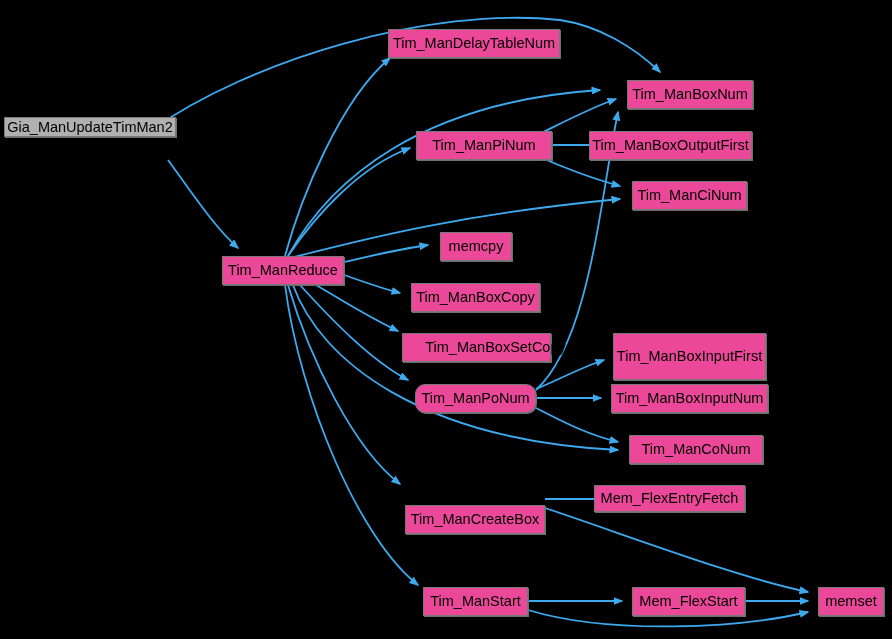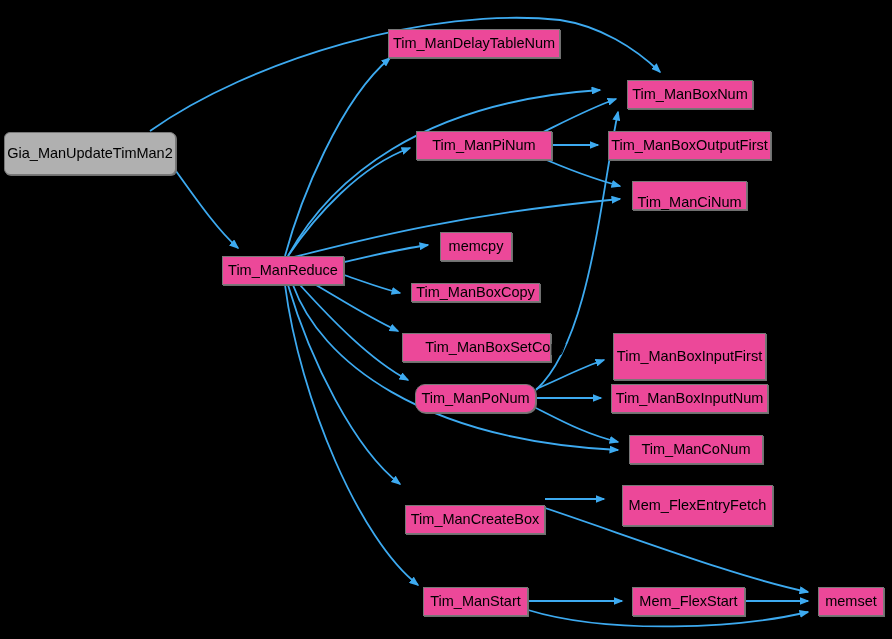--- a/index.html
+++ b/index.html
@@ -60,66 +60,66 @@
         <path d="M 536,398 L 601,398" fill="none" stroke="#3daaf0" stroke-width="1.8" marker-end="url(#arrow)"></path>
         <path d="M 536,408 C 560,420 585,434 618,442" fill="none" stroke="#3daaf0" stroke-width="1.8" marker-end="url(#arrow)"></path>
         <path d="M 545,499 L 604,499" fill="none" stroke="#3daaf0" stroke-width="1.8" marker-end="url(#arrow)"></path>
         <path d="M 545,508 C 640,540 740,578 808,592" fill="none" stroke="#3daaf0" stroke-width="1.8" marker-end="url(#arrow)"></path>
         <path d="M 528,601 L 622,601" fill="none" stroke="#3daaf0" stroke-width="1.8" marker-end="url(#arrow)"></path>
         <path d="M 528,610 C 610,635 740,628 808,612" fill="none" stroke="#3daaf0" stroke-width="1.8" marker-end="url(#arrow)"></path>
         <path d="M 745,601 L 808,601" fill="none" stroke="#3daaf0" stroke-width="1.8" marker-end="url(#arrow)"></path>
       </g>
   </svg>
   <div id="node-group">
-      <div class="node gray" style="left: 4px; top: 132px; width: 172px; height: 43px; border-radius: 6px;">
+      <div class="node gray" style="left: 4px; top: 117px; width: 172px; height: 20px;">
         <span>Gia_ManUpdateTimMan2</span>
       </div>
       <div class="node" style="left: 388px; top: 29px; width: 172px; height: 29px;">
         <span>Tim_ManDelayTableNum</span>
       </div>
       <div class="node" style="left: 627px; top: 80px; width: 126px; height: 29px;">
         <span>Tim_ManBoxNum</span>
       </div>
       <div class="node" style="left: 416px; top: 131px; width: 136px; height: 29px;">
         <span>Tim_ManPiNum</span>
       </div>
-      <div class="node" style="left: 608px; top: 131px; width: 163px; height: 29px;">
+      <div class="node" style="left: 589px; top: 131px; width: 163px; height: 29px;">
         <span>Tim_ManBoxOutputFirst</span>
       </div>
-      <div class="node" style="left: 632px; top: 181px; width: 115px; height: 29px; align-items: flex-end;">
+      <div class="node" style="left: 632px; top: 181px; width: 115px; height: 29px;">
         <span>Tim_ManCiNum</span>
       </div>
       <div class="node" style="left: 440px; top: 232px; width: 72px; height: 29px;">
         <span>memcpy</span>
       </div>
       <div class="node" style="left: 222px; top: 256px; width: 122px; height: 29px;">
         <span>Tim_ManReduce</span>
       </div>
-      <div class="node" style="left: 411px; top: 283px; width: 129px; height: 19px;">
+      <div class="node" style="left: 411px; top: 283px; width: 129px; height: 29px;">
         <span>Tim_ManBoxCopy</span>
       </div>
       <div class="node" style="left: 402px; top: 333px; width: 149px; height: 29px; padding-left: 38px;">
         <span>Tim_ManBoxSetCopy</span>
       </div>
       <div class="node" style="left: 613px; top: 333px; width: 153px; height: 47px;">
         <span>Tim_ManBoxInputFirst</span>
       </div>
       <div class="node" style="left: 415px; top: 384px; width: 121px; height: 29px; border-radius: 10px;">
         <span>Tim_ManPoNum</span>
       </div>
       <div class="node" style="left: 611px; top: 384px; width: 157px; height: 29px;">
         <span>Tim_ManBoxInputNum</span>
       </div>
       <div class="node" style="left: 629px; top: 435px; width: 134px; height: 29px;">
         <span>Tim_ManCoNum</span>
       </div>
       <div class="node" style="left: 405px; top: 505px; width: 140px; height: 29px;">
         <span>Tim_ManCreateBox</span>
       </div>
-      <div class="node" style="left: 622px; top: 485px; width: 151px; height: 41px;">
+      <div class="node" style="left: 594px; top: 485px; width: 151px; height: 27px;">
         <span>Mem_FlexEntryFetch</span>
       </div>
       <div class="node" style="left: 423px; top: 587px; width: 105px; height: 29px;">
         <span>Tim_ManStart</span>
       </div>
       <div class="node" style="left: 632px; top: 587px; width: 113px; height: 29px;">
         <span>Mem_FlexStart</span>
       </div>
       <div class="node" style="left: 818px; top: 587px; width: 66px; height: 29px;">
         <span>memset</span>

